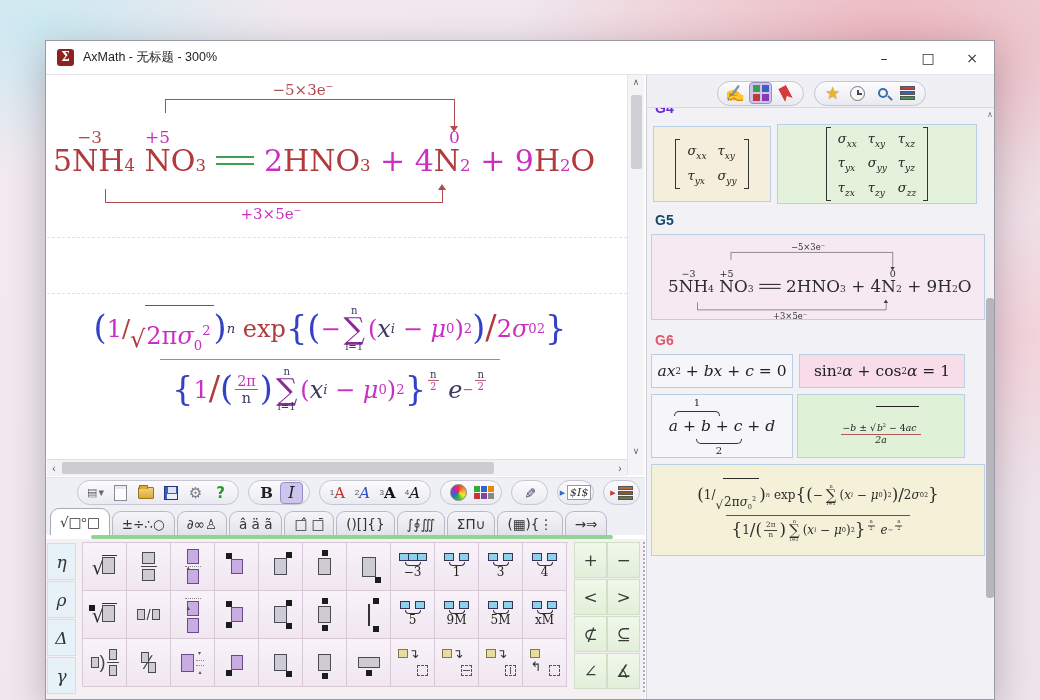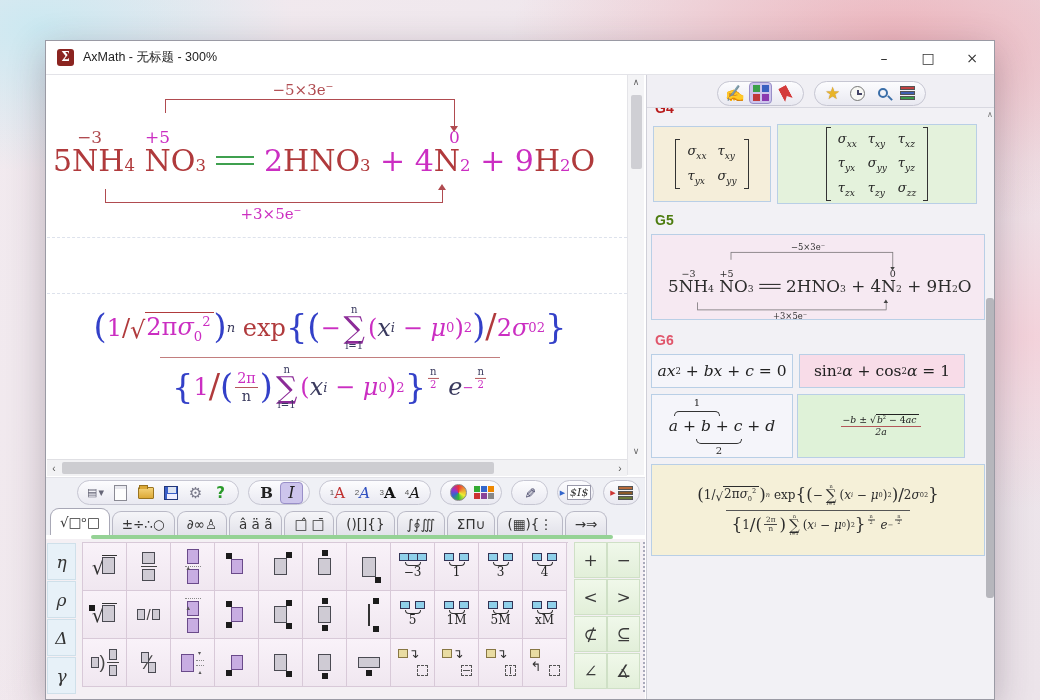--- a/index.html
+++ b/index.html
@@ -48,21 +48,21 @@
   .tk.crim{color:#b03a3c}.tk.mag{color:#cb2ec2}.tk.blue{color:#3340c8}.tk.slate{color:#3a3a5e}
   .tk.it{font-style:italic}
   .tk.sup{vertical-align:super;font-size:55%}
   .tk.sub{vertical-align:sub;font-size:55%}
   .tk.bg{font-size:140%;line-height:.8}
   .dline{display:inline-block;width:38px;height:9px;border-top:2.5px solid #3fa04f;border-bottom:2.5px solid #3fa04f;align-self:center;margin:0 10px}
   .tsum{display:inline-flex;flex-direction:column;align-items:center;line-height:1;vertical-align:middle;margin:0 3px}
   .tsum .tt,.tsum .tb{font-size:42%;color:#3a3a60}
   .tsum .ts{font-size:125%;color:#8c2b98;font-family:"DejaVu Serif",serif;line-height:.85}
   .tsqrt{display:inline-flex;align-items:flex-end}
-  .tsqrt .bod{border-top:1.5px solid currentColor;padding:0 3px 0 1px}
+  .tsqrt .bod{border-top:1.5px solid currentColor;padding:16px 3px 0 1px}
   .tsqrt.crim{color:#b03a3c}
   .tfrac{display:inline-flex;flex-direction:column;align-items:center;font-size:60%;line-height:1.15;vertical-align:middle;margin:0 2px}
   .tfrac .ft{border-bottom:1.2px solid #b5575a;padding:0 2px}
   .tfrac .mag{color:#cb2ec2}.tfrac .slate{color:#3a3a5e}
   .tfrac.supf{font-size:42%;transform:translateY(-0.9em)}
   .dark .tk,.dark .tsum .tt,.dark .tsum .tb,.dark .tsum .ts,.dark .tfrac span,.dark .tsqrt,.dark .ox,.dark .tlab,.dark .blab{color:#2c2c2c!important}
   .dark .dline{border-color:#333!important}
   .dark .tbrk,.dark .bbrk{border-color:#444!important}
   .dark .lg1,.dark .lg2{background:#444!important}
   .dark .tbrk .ar{border-top-color:#444!important}
@@ -626,21 +626,21 @@
           </span>
         </div>
         <div class="gcell">
           <span class="icw">
             <span class="vcol">
               <div style="display: flex; gap: 5px;">
                 <span class="bbx"></span>
                 <span class="bbx"></span>
               </div>
               <div class="brc"></div>
-              <span class="plb">1M</span>
+              <span class="plb">9M</span>
             </span>
           </span>
         </div>
         <div class="gcell">
           <span class="icw">
             <span class="vcol">
               <div style="display: flex; gap: 5px;">
                 <span class="bbx"></span>
                 <span class="bbx"></span>
               </div>
@@ -822,21 +822,21 @@
                 <i style="background: rgb(192, 64, 64);"></i>
                 <i style="background: rgb(64, 96, 176);"></i>
                 <i style="background: rgb(58, 154, 74);"></i>
               </div>
             </span>
           </div>
         </div>
       </div>
     <div class="rbody">
       <div class="notch"></div>
-      <span class="seclab" style="left:8px;top:-8px;color:#b91c1c">G4</span>
+      <span class="seclab" style="left:8px;top:-8px;color:#6d28d9">G4</span>
 
       <div class="card" style="left:6px;top:18px;width:118px;height:76px;background:#f5eeda">
         <div class="mtx">
             <div class="mbr l"></div>
             <div class="mrow" style="grid-template-columns: repeat(2, auto);">
               <span><span>σ</span><sub>xx</sub></span>
               <span><span>τ</span><sub>xy</sub></span>
               <span><span>τ</span><sub>yx</sub></span>
               <span><span>σ</span><sub>yy</sub></span>
             </div>
@@ -854,21 +854,21 @@
               <span><span>σ</span><sub>yy</sub></span>
               <span><span>τ</span><sub>yz</sub></span>
               <span><span>τ</span><sub>zx</sub></span>
               <span><span>τ</span><sub>zy</sub></span>
               <span><span>σ</span><sub>zz</sub></span>
             </div>
             <div class="mbr r"></div>
           </div>
       </div>
 
-      <span class="seclab" style="left:8px;top:104px;color:#4d7c0f">G5</span>
+      <span class="seclab" style="left:8px;top:104px;color:#0c4a6e">G5</span>
 
       <div class="card" style="left:4px;top:126px;width:334px;height:86px;background:#f6e9f2">
         <div class="chemwrap" style="left:10px;top:0;width:320px;height:86px">
           <div class="chem sm dark">
             <span class="tlab">−5×3e⁻</span>
             <div class="tbrk">
                 <i class="lg1"></i>
                 <i class="lg2"></i>
                 <i class="ar"></i>
               </div>

